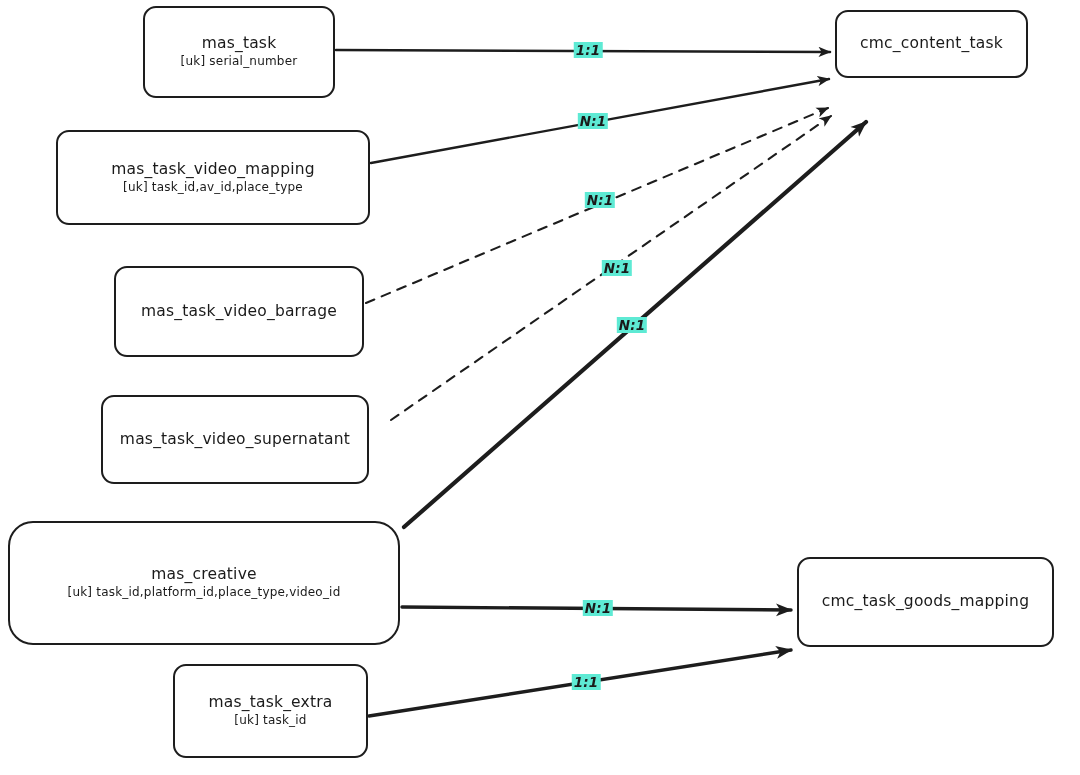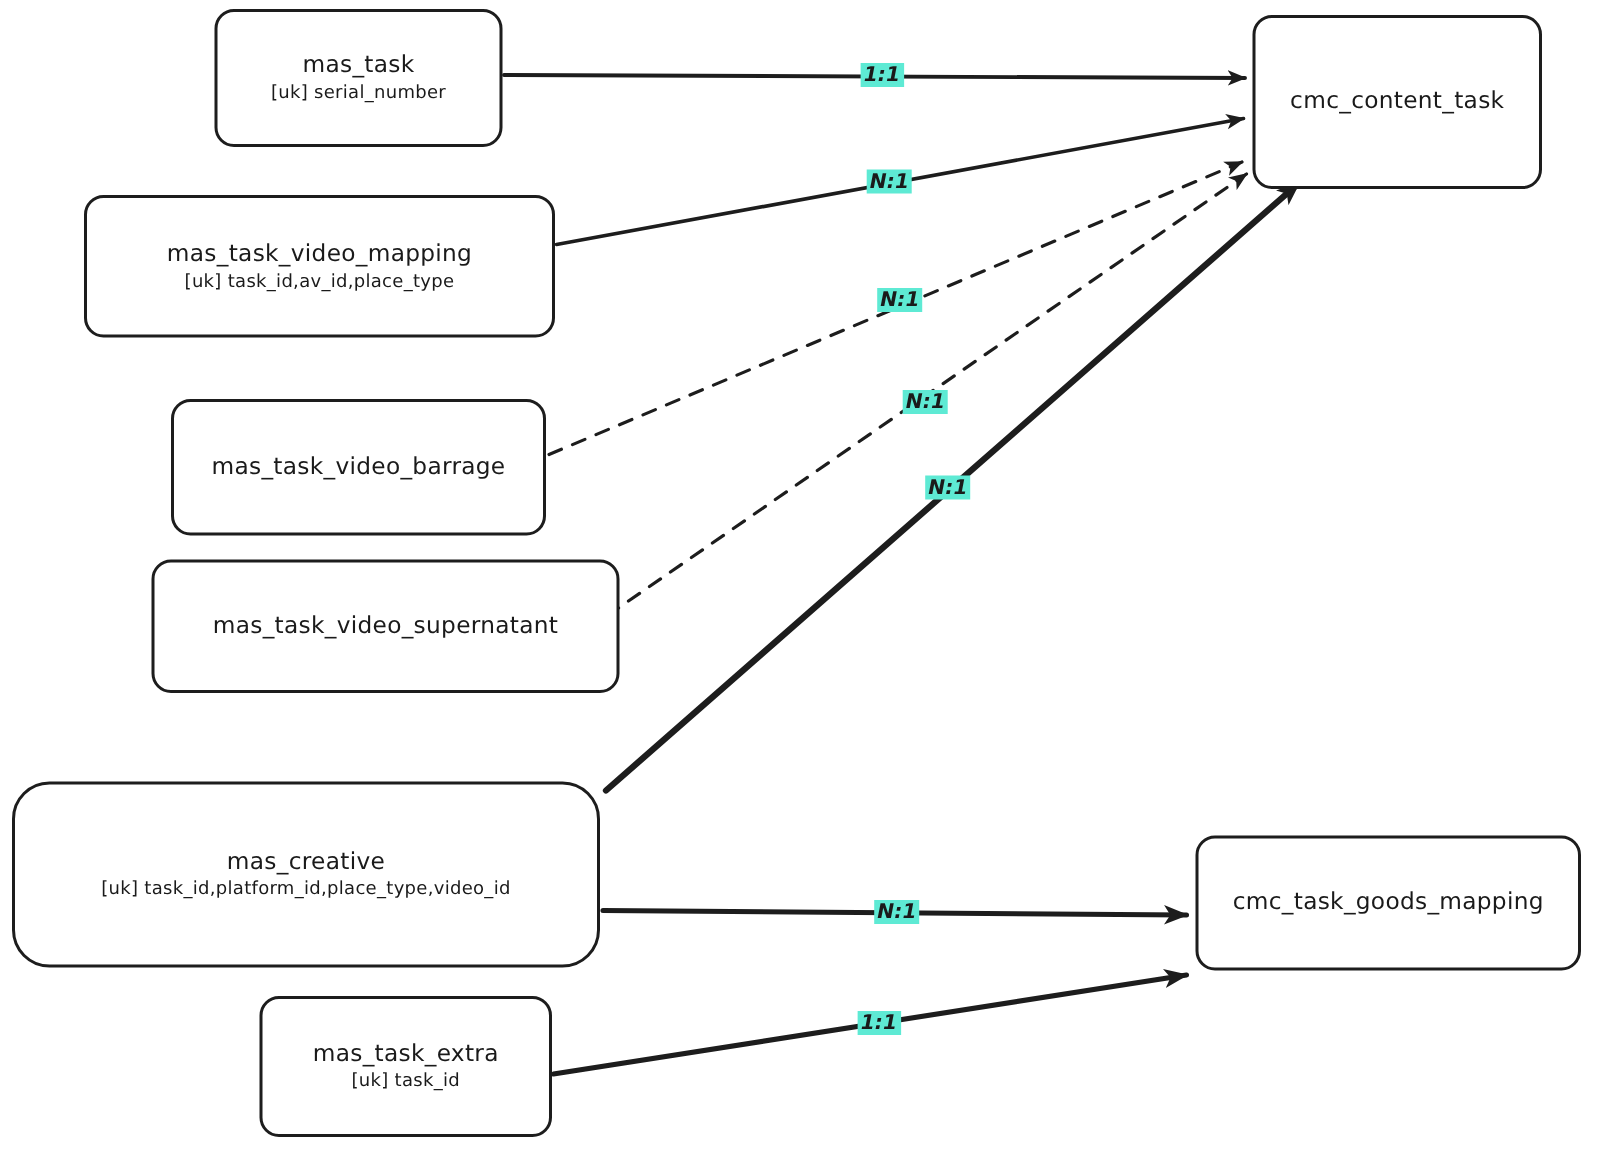--- a/index.html
+++ b/index.html
@@ -100,32 +100,32 @@
         <span class="node-line title">mas_task</span>
         <span class="node-line uk">[uk] serial_number</span>
       </div>
       <div class="node" style="left: 56px; top: 130px; width: 314px; height: 95px;">
         <span class="node-line title">mas_task_video_mapping</span>
         <span class="node-line uk">[uk] task_id,av_id,place_type</span>
       </div>
       <div class="node" style="left: 114px; top: 266px; width: 250px; height: 91px;">
         <span class="node-line single">mas_task_video_barrage</span>
       </div>
-      <div class="node" style="left: 101px; top: 373px; width: 312px; height: 89px;">
+      <div class="node" style="left: 101px; top: 395px; width: 268px; height: 89px;">
         <span class="node-line single">mas_task_video_supernatant</span>
       </div>
       <div class="node" style="left: 8px; top: 521px; width: 392px; height: 124px; border-radius: 25px;">
         <span class="node-line title">mas_creative</span>
         <span class="node-line uk">[uk] task_id,platform_id,place_type,video_id</span>
       </div>
       <div class="node" style="left: 173px; top: 664px; width: 195px; height: 94px;">
         <span class="node-line title">mas_task_extra</span>
         <span class="node-line uk">[uk] task_id</span>
       </div>
-      <div class="node" style="left: 835px; top: 10px; width: 193px; height: 116px;">
+      <div class="node" style="left: 835px; top: 10px; width: 193px; height: 68px;">
         <span class="node-line single">cmc_content_task</span>
       </div>
       <div class="node" style="left: 797px; top: 557px; width: 257px; height: 90px; align-items: center;">
         <span class="node-line single">cmc_task_goods_mapping</span>
       </div>
     </div>
   <div id="labels-group">
       <div class="edge-label" style="left: 588px; top: 50px;">1:1</div>
       <div class="edge-label" style="left: 593px; top: 121px;">N:1</div>
       <div class="edge-label" style="left: 600px; top: 200px;">N:1</div>

